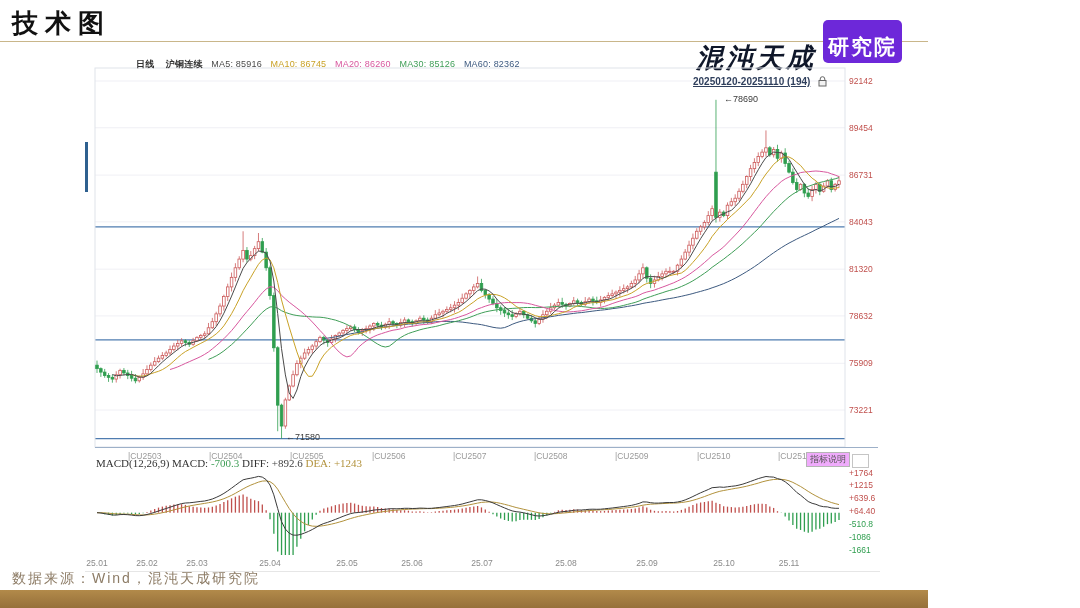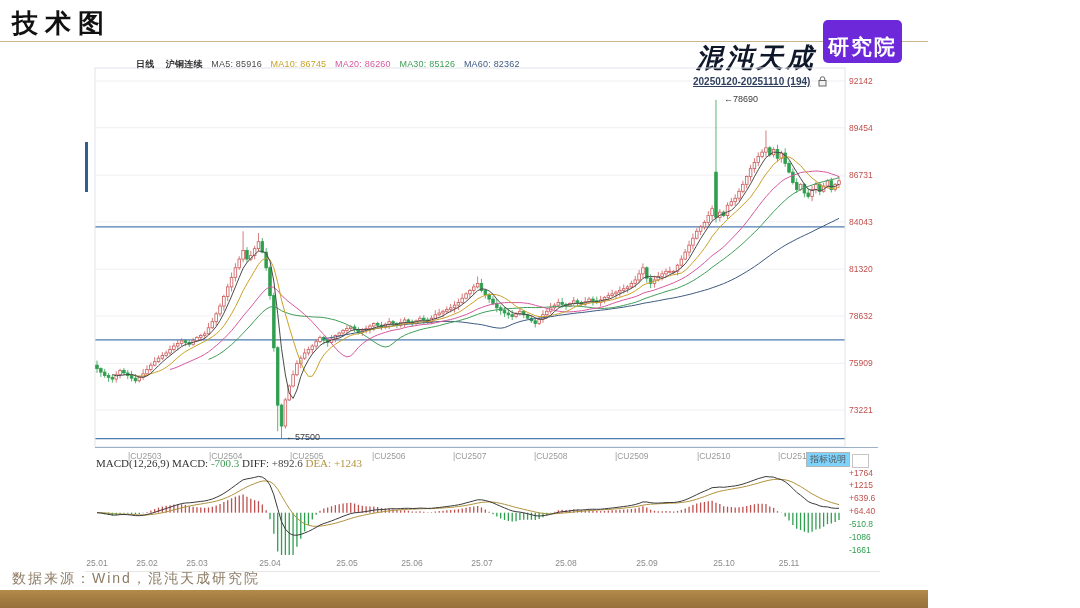--- a/index.html
+++ b/index.html
@@ -13,21 +13,21 @@
   .logo-main{color:#0f172a;font-size:27px;font-weight:bold;font-style:italic;letter-spacing:3px;margin-top:33px;}
   .logo-badge{background:#6d28d9;color:#fff;font-size:21px;font-weight:bold;
         padding:13px 5px 2px 5px;border-radius:5px;letter-spacing:2px;}
   .chart-wrap{position:absolute;left:85px;top:54px;width:796px;height:522px;}
   .legend{position:absolute;left:11px;top:4px;font-size:9px;white-space:pre;letter-spacing:0.2px;margin-left:40px;}
   .legend span{margin-right:6px;}
   .daterange{position:absolute;left:608px;top:22px;font-size:10px;font-weight:bold;color:#2f3f5c;
         text-decoration:underline;display:flex;align-items:center;gap:8px;cursor:pointer;}
   .anno{position:absolute;font-size:9px;color:#3a3a3a;}
   .macd-legend{position:absolute;left:11px;top:403px;font-size:11px;white-space:pre;font-family:Liberation Serif, serif;}
-  .ind-btn{position:absolute;left:721px;top:398px;font-size:9px;color:#555;background:#7dd3fc;
+  .ind-btn{position:absolute;left:721px;top:398px;font-size:9px;color:#555;background:#f0abfc;
         border:1px solid #b5b5b5;padding:1px 3px;line-height:11px;cursor:pointer;}
   .corner-box{position:absolute;left:767px;top:400px;width:15px;height:12px;background:#fff;
         border:1px solid #c5c5c5;}
   .v-mark{position:absolute;left:0px;top:88px;width:3px;height:50px;background:#2e608f;}
   .source{position:absolute;left:12px;top:570px;font-family:Liberation Sans, sans-serif;
         font-size:14px;color:#8d7c66;letter-spacing:2px;}
   .footer-bar{position:absolute;left:0;top:590px;width:1080px;height:18px;
         background:linear-gradient(#b28a4a,#96703a);}
   svg text{font-family:"Liberation Sans",sans-serif;}
 </style>
@@ -704,21 +704,21 @@
 
     <div class="daterange">
       <span>20250120-20251110 (194)</span>
       <svg width="9" height="11" viewBox="0 0 9 11">
         <path d="M2.2 4.5 V3 a2.3 2.3 0 0 1 4.6 0 V4.5" fill="none" stroke="#666" stroke-width="1"></path>
         <rect x="1" y="4.5" width="7" height="5.5" fill="#f2f2f2" stroke="#666" stroke-width="1"></rect>
       </svg>
     </div>
 
     <div class="anno" style="left:639px;top:40px;">←78690</div>
-    <div class="anno" style="left:201px;top:378px;">←57500</div>
+    <div class="anno" style="left:201px;top:378px;">←71580</div>
 
     <div class="macd-legend" id="macd-legend"><span style="color: rgb(51, 51, 51);">MACD(12,26,9) </span><span style="color: rgb(51, 51, 51);">MACD: </span><span style="color: rgb(63, 158, 87);">-700.3 </span><span style="color: rgb(51, 51, 51);">DIFF: </span><span style="color: rgb(68, 68, 68);">+892.6 </span><span style="color: rgb(178, 146, 60);">DEA: </span><span style="color: rgb(178, 146, 60);">+1243</span></div>
 
     <div class="ind-btn">指标说明</div>
     <div class="corner-box"></div>
     <div class="v-mark"></div>
   </div>
 
   <div class="source">数据来源：Wind，混沌天成研究院</div>
   <div class="footer-bar"></div>

